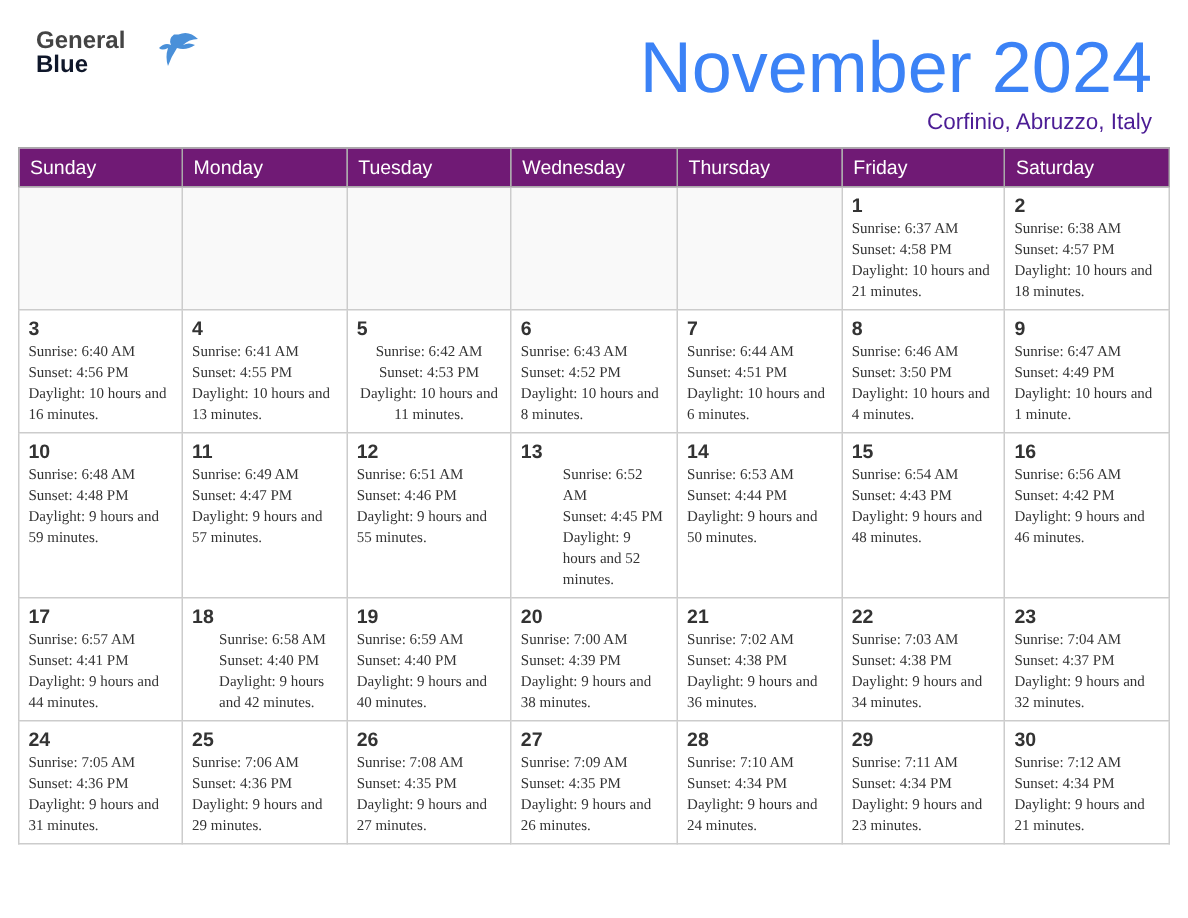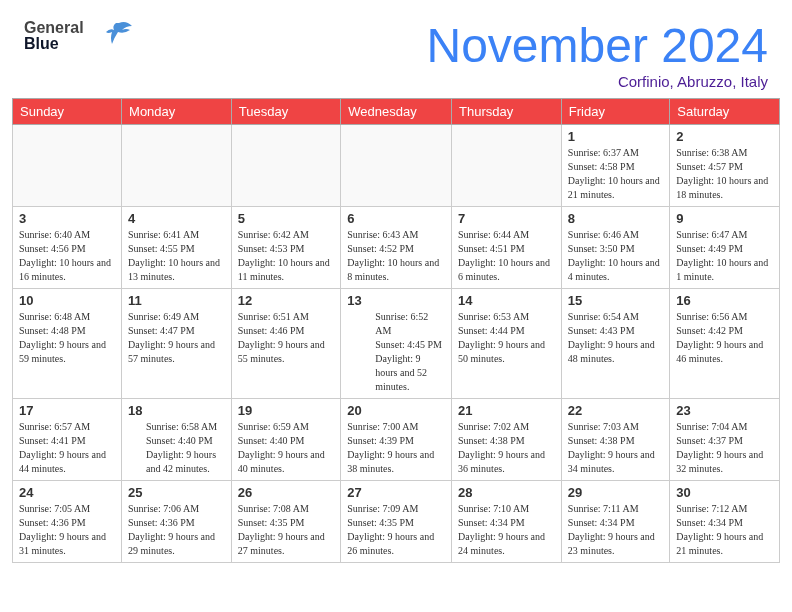--- a/index.html
+++ b/index.html
@@ -2,26 +2,26 @@
 <html><head>
   <meta charset="utf-8">
   <style>
     * { box-sizing: border-box; margin: 0; padding: 0; }
     body { font-family: Arial, sans-serif; background: #fff; width: 792px; height: 612px; overflow: hidden; }
     .header { display: flex; justify-content: space-between; align-items: flex-start; padding: 18px 24px 8px 24px; }
     .title-area { text-align: right; }
     .month-title { font-size: 48px; font-weight: normal; color: #3b82f6; }
     .location { font-size: 15px; color: #4c1d95; }
     .calendar { width: 100%; border-collapse: collapse; margin: 0 6px; width: calc(100% - 12px); margin-left: 6px; }
-    .calendar th { background: #ef4444; color: white; text-align: left; padding: 5px 7px; font-size: 13px; font-weight: normal; border: 1px solid #aaa; }
+    .calendar th { background: #701a75; color: white; text-align: left; padding: 5px 7px; font-size: 13px; font-weight: normal; border: 1px solid #aaa; }
     .calendar td { border: 1px solid #ccc; vertical-align: top; padding: 4px 6px; font-size: 10.5px; color: #333; width: 113px; min-height: 70px; height: 80px; background: #fff; }
     .calendar td.empty { background: #f9f9f9; }
     .day-num { font-size: 13px; font-weight: bold; display: block; margin-bottom: 2px; }
     .day-info { font-size: 10px; line-height: 1.4; color: #333; font-family: Liberation Serif, serif; }
-    .logo-wrap { display: flex; align-items: flex-end; gap: 18px; }
+    .logo-wrap { display: flex; align-items: center; gap: 18px; }
     .logo-text-wrap { display: flex; flex-direction: column; line-height: 1; }
     .logo-gen { font-size: 16px; font-weight: bold; color: #444; }
     .logo-blu { font-size: 16px; font-weight: bold; color: #0f172a; }
     .logo-bird { margin-left: 2px; }
     table { border-spacing: 0; }
     .cal-wrap { padding: 0 6px 6px 6px; }
   </style>
 </head>
 <body>
 
@@ -84,21 +84,21 @@
 Daylight: 10 hours and 16 minutes.</div>
           </td>
           <td>
             <span class="day-num">4</span>
             <div class="day-info" style="white-space: pre-line;">Sunrise: 6:41 AM
 Sunset: 4:55 PM
 Daylight: 10 hours and 13 minutes.</div>
           </td>
           <td>
             <span class="day-num">5</span>
-            <div class="day-info" style="white-space: pre-line;">Sunrise: 6:42 AM
+            <div class="day-info" style="white-space: pre-line; text-align: center;">Sunrise: 6:42 AM
 Sunset: 4:53 PM
 Daylight: 10 hours and 11 minutes.</div>
           </td>
           <td>
             <span class="day-num">6</span>
             <div class="day-info" style="white-space: pre-line;">Sunrise: 6:43 AM
 Sunset: 4:52 PM
 Daylight: 10 hours and 8 minutes.</div>
           </td>
           <td>

